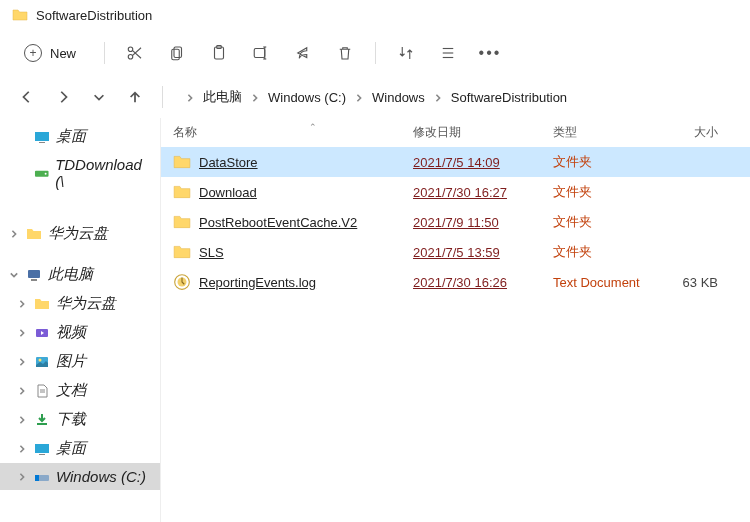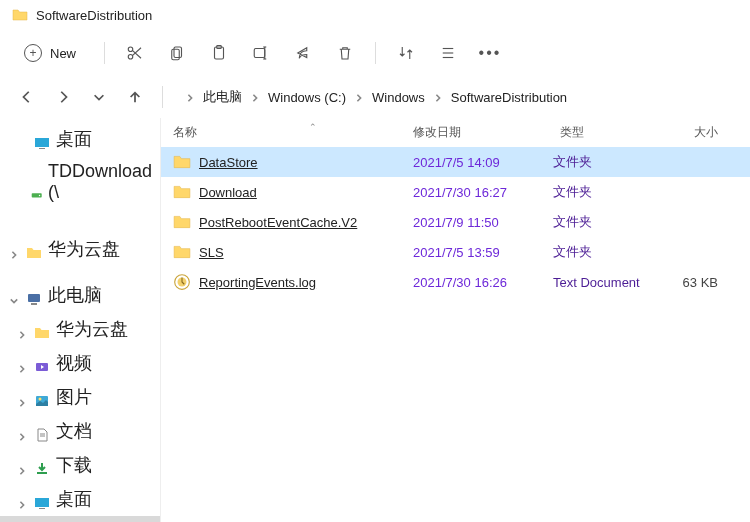--- a/index.html
+++ b/index.html
@@ -19,42 +19,42 @@
   .navbar { display:flex; align-items:center; padding:6px 12px; gap:6px; height:42px; }
   .nav-arrow { width:30px; height:30px; display:flex; align-items:center;justify-content:center; cursor:pointer; color:#555; border-radius:4px;}
   .nav-arrow svg { width:14px; height:14px; stroke:#555; fill:none; stroke-width:2;}
   .vdiv2 { width:1px; height:22px; background:#ddd; margin:0 6px;}
   .address { display:flex; align-items:center; gap:5px; padding:4px 6px; flex:1;}
   .crumb { display:flex; align-items:center; gap:5px; cursor:pointer; padding:2px 4px; border-radius:3px;}
   .crumb-sep svg { width:8px;height:8px; stroke:#888; fill:none; stroke-width:2;}
 
   .main { display:flex; height: calc(522px - 30px - 46px - 42px); }
   .sidebar { width:160px; overflow-y:auto; padding:4px 0;}
-  .tree-item { display:flex; align-items:flex-end; gap:6px; padding:5px 8px; cursor:pointer; font-size:18px;}
+  .tree-item { display:flex; align-items:center; gap:6px; padding:5px 8px; cursor:pointer; font-size:15px;font-style:italic;}
   .tree-item.selected { background:#d9d9d9;}
   .tree-item.l1 { padding-left:16px;}
   .tree-chev { width:12px; height:12px; display:flex;align-items:center;justify-content:center;}
   .tree-chev svg { width:8px;height:8px; stroke:#888; fill:none; stroke-width:2;}
   .tree-ico { width:16px; height:16px; display:flex;align-items:center;justify-content:center;}
   .tree-spacer { height:12px;}
 
   .content { flex:1; display:flex; flex-direction:column; border-left:1px solid #eee;}
   .cols { display:flex; align-items:center; padding:6px 12px; color:#555; font-size:12px; position:relative;}
   .col-name { flex:0 0 240px; display:flex; align-items:flex-end; gap:80px;}
   .col-date { flex:0 0 140px;}
-  .col-type { flex:0 0 120px;margin-left:7px;}
+  .col-type { flex:0 0 120px;}
   .col-size { flex:1; text-align:right; padding-right:20px;}
   .sort-ind { position:absolute; left:148px; top:4px; font-size:9px; color:#888;}
   
   .rows { flex:1; overflow:auto;}
   .row { display:flex; align-items:center; padding:6px 12px; cursor:pointer; font-size:13px;}
   .row.selected { background:#cce8ff;}
   .cell-name { flex:0 0 240px; display:flex; align-items:center; gap:8px;text-decoration:underline;}
-  .cell-date { flex:0 0 140px; color:#6d28d9;}
-  .cell-type { flex:0 0 120px; color:#4c1d95;}
+  .cell-date { flex:0 0 140px; color:#7f1d1d;text-decoration:underline;}
+  .cell-type { flex:0 0 120px; color:#c2410c;}
   .cell-size { flex:1; text-align:right; padding-right:20px; color:#444;}
   .file-ico { width:18px; height:18px;}
 </style>
 </head>
 <body>
 
 <div class="titlebar">
   <span class="folder-ico">
     <svg viewBox="0 0 16 16">
         <path d="M1 3h5l1.5 2H15v8H1z" fill="#ffd76a" stroke="#e6b64a" stroke-width="0.5"></path>

